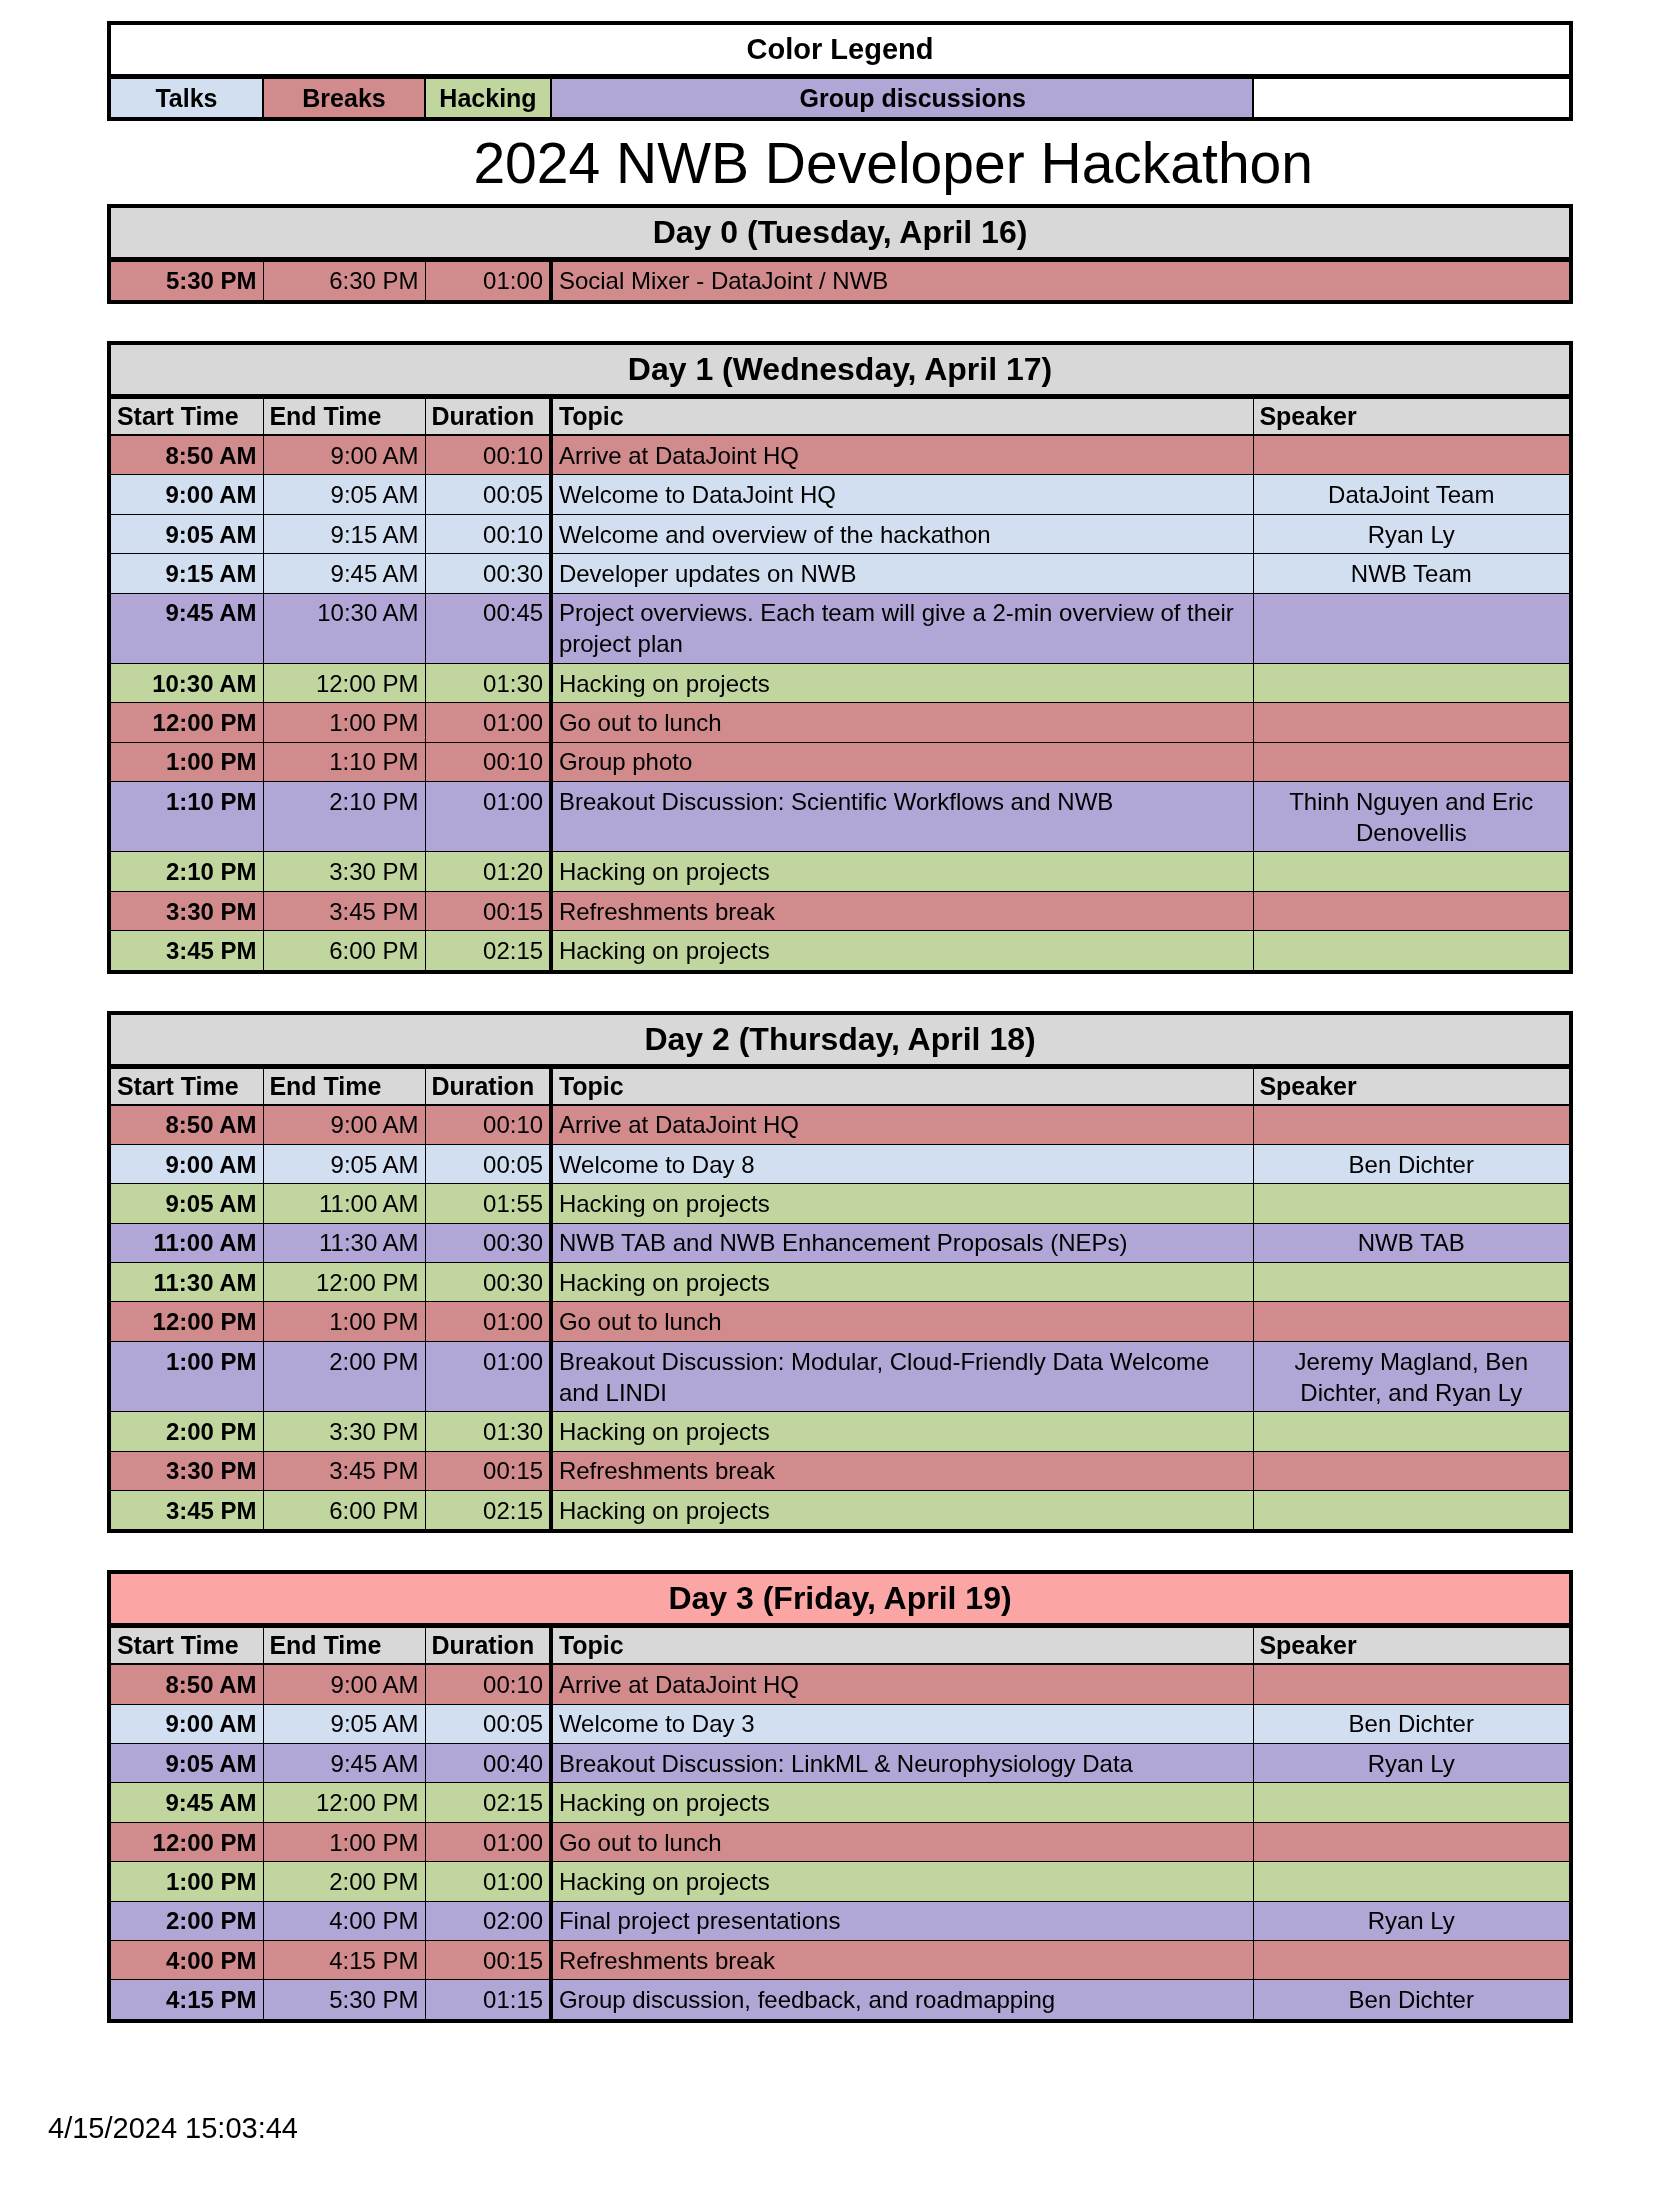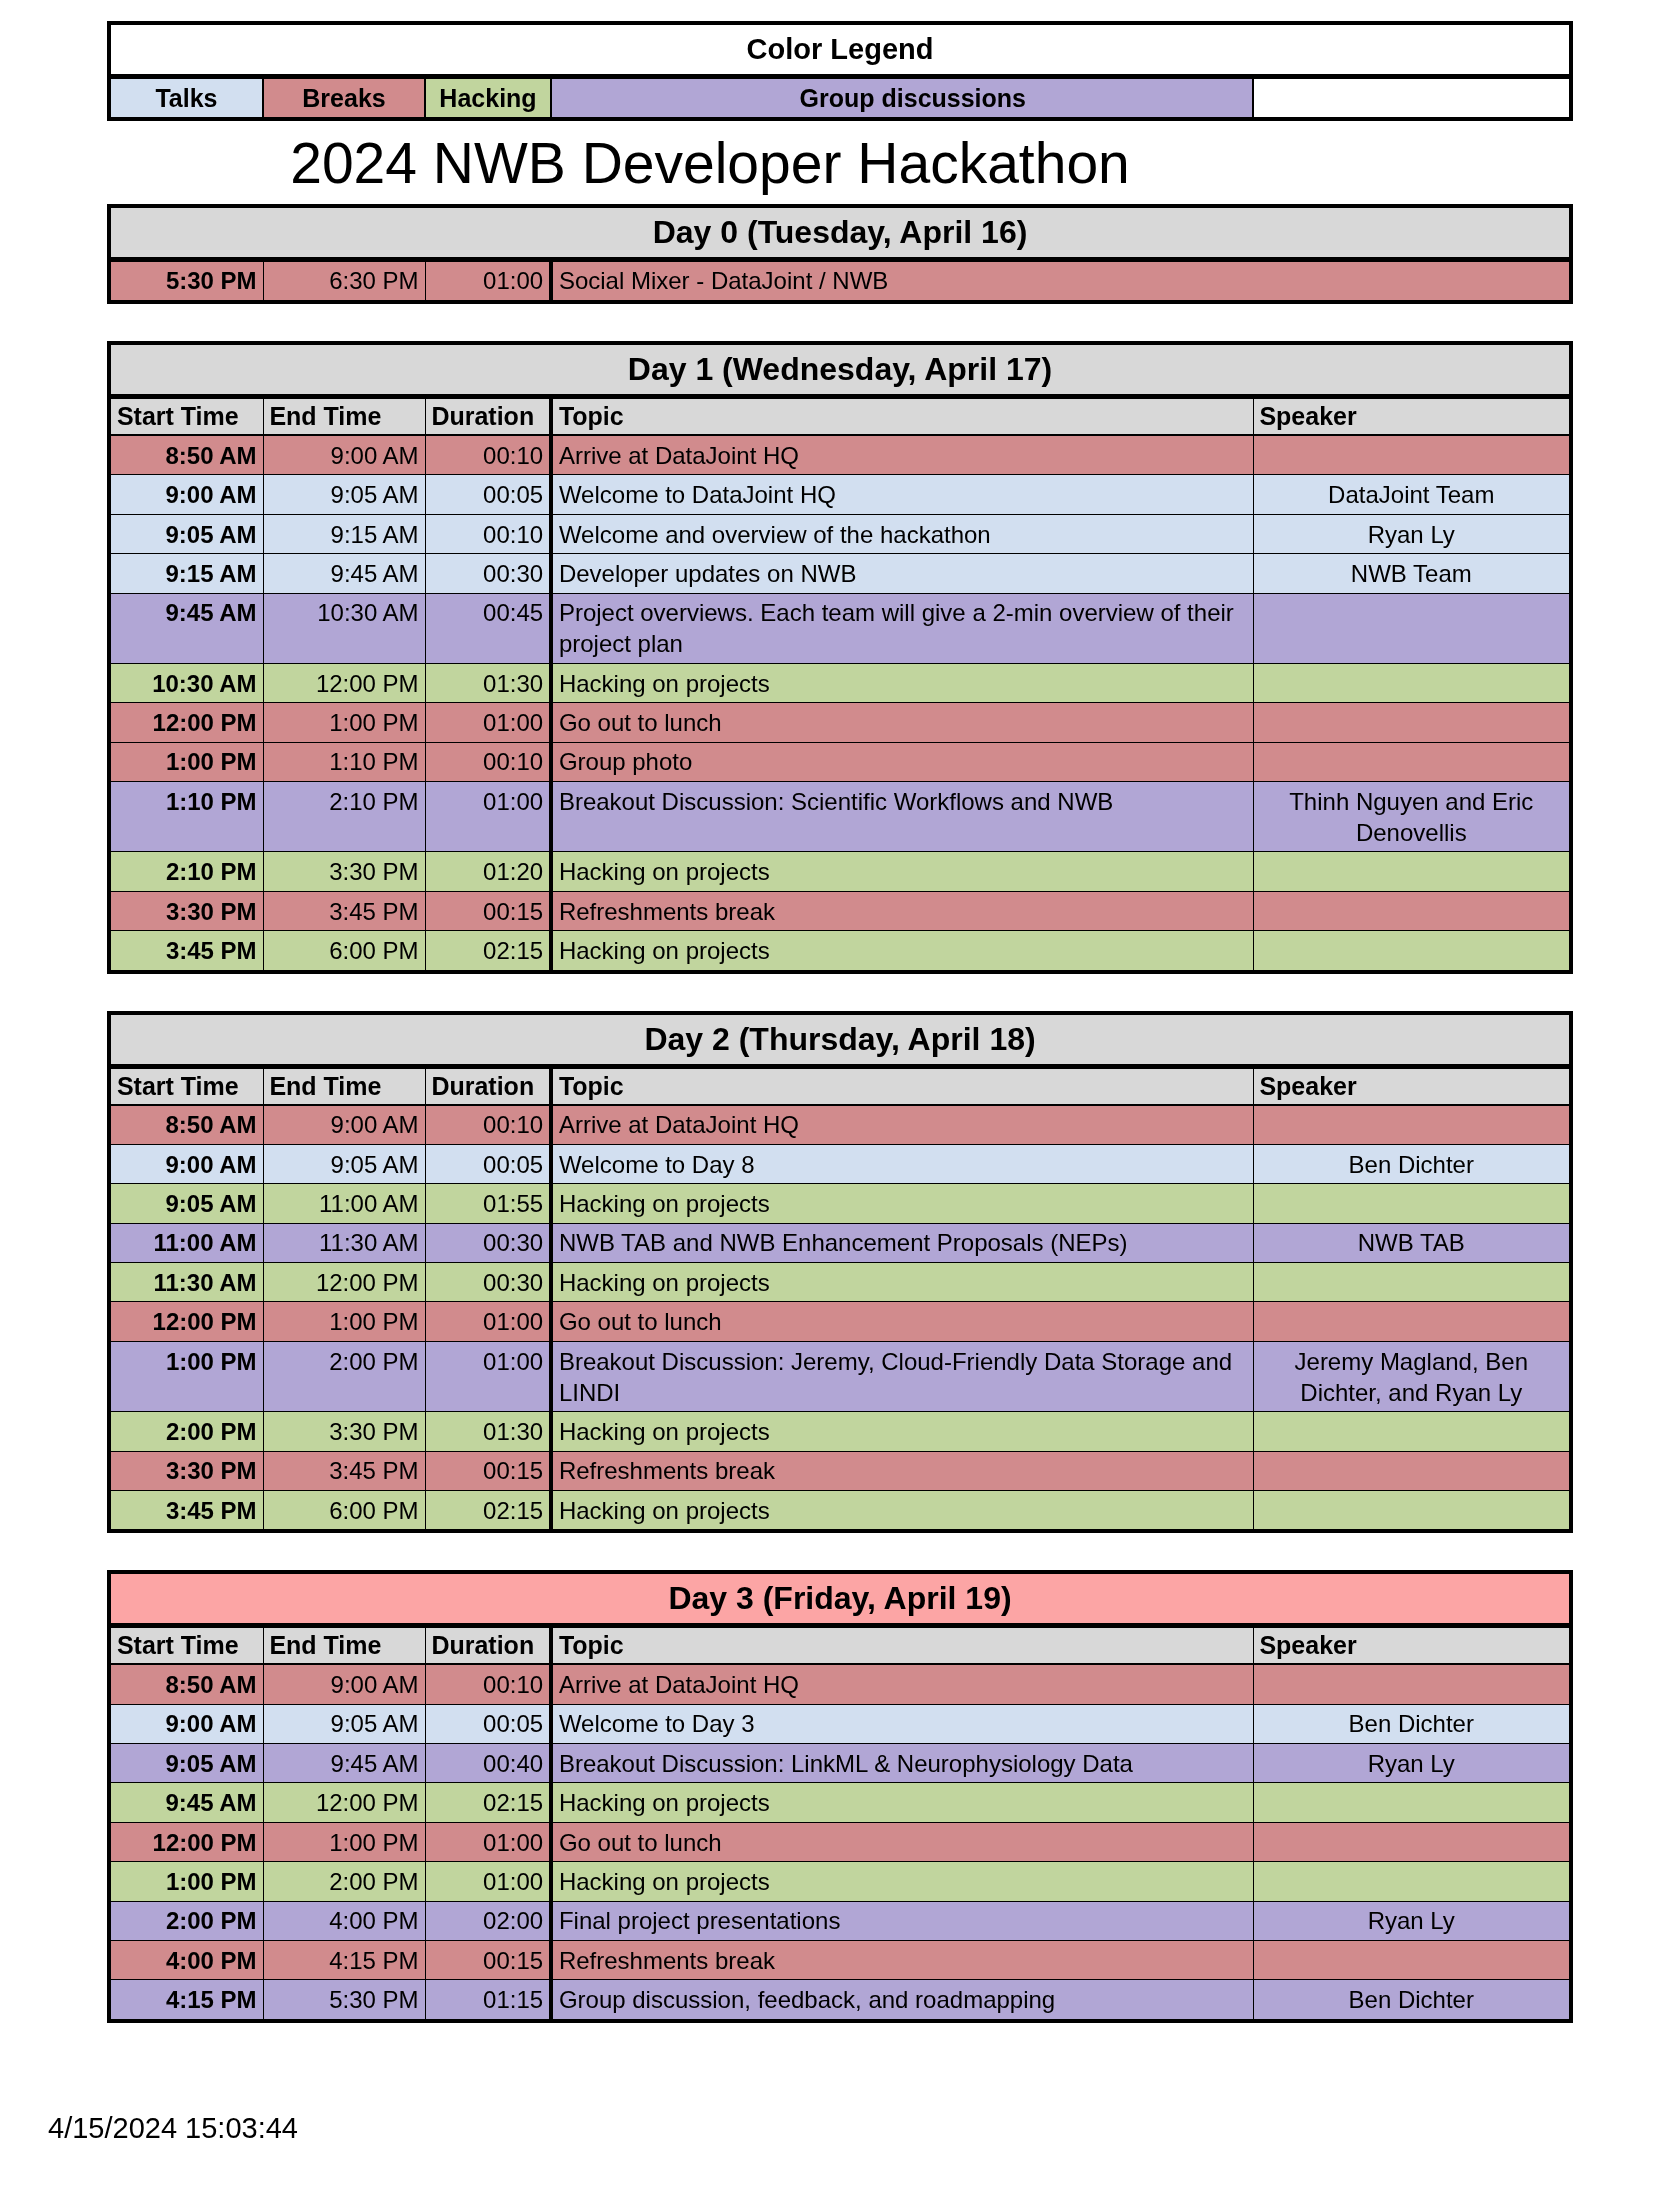--- a/index.html
+++ b/index.html
@@ -54,21 +54,21 @@
     vertical-align: middle;
     white-space: nowrap;
     overflow: hidden;
   }
   .legend-empty { background: #ffffff; }
 
   
   .page-title {
     font-size: 57px;
     font-weight: 400;
-    text-align: center;
+    text-align: right;
     margin: 10.3px 0 7.4px 0;
     line-height: 65px;
     white-space: nowrap;
   }
 
   
   .day-table {
     border: 4.4px solid #000;
     margin-bottom: 37px;
   }
@@ -329,21 +329,21 @@
             <td class="cell-time cell-start">12:00 PM</td>
             <td class="cell-time">1:00 PM</td>
             <td class="cell-time">01:00</td>
             <td class="cell-topic">Go out to lunch</td>
             <td class="cell-speaker"></td>
           </tr>
           <tr class="sched-row" style="background-color: rgb(177, 166, 213);">
             <td class="cell-time cell-start">1:00 PM</td>
             <td class="cell-time">2:00 PM</td>
             <td class="cell-time">01:00</td>
-            <td class="cell-topic">Breakout Discussion: Jeremy, Cloud-Friendly Data Storage and LINDI</td>
+            <td class="cell-topic">Breakout Discussion: Modular, Cloud-Friendly Data Welcome and LINDI</td>
             <td class="cell-speaker">Jeremy Magland, Ben Dichter, and Ryan Ly</td>
           </tr>
           <tr class="sched-row" style="background-color: rgb(193, 213, 158);">
             <td class="cell-time cell-start">2:00 PM</td>
             <td class="cell-time">3:30 PM</td>
             <td class="cell-time">01:30</td>
             <td class="cell-topic">Hacking on projects</td>
             <td class="cell-speaker"></td>
           </tr>
           <tr class="sched-row" style="background-color: rgb(209, 139, 141);">

